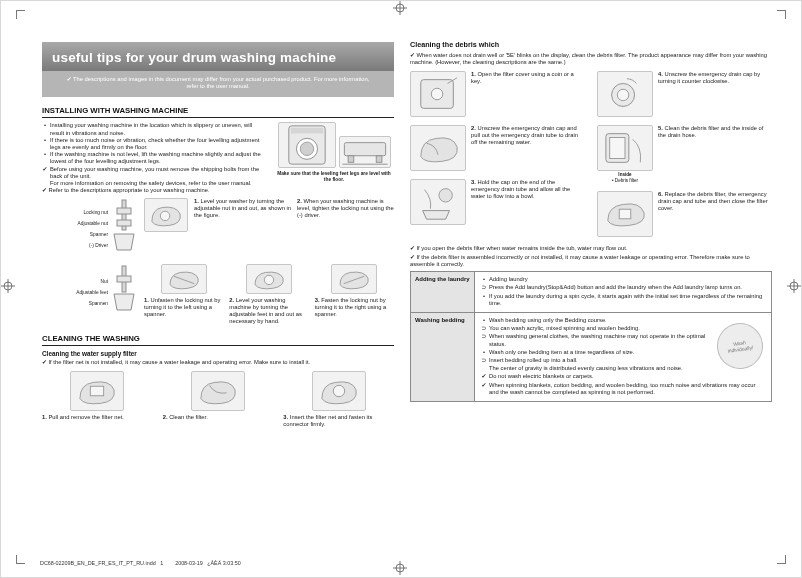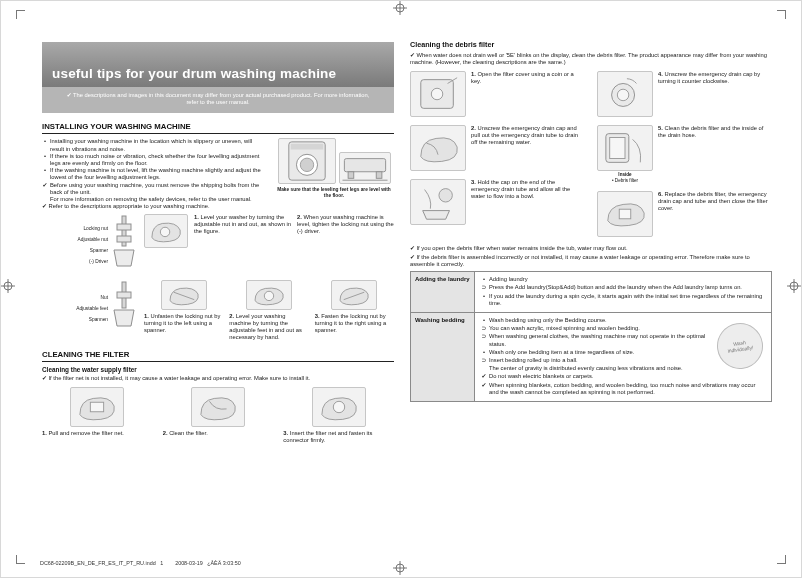--- a/index.html
+++ b/index.html
@@ -15,21 +15,21 @@
   .crop-tr { right:16px; top:10px; border-right:1px solid #777; border-top:1px solid #777; }
   .crop-bl { left:16px; bottom:14px; border-left:1px solid #777; border-bottom:1px solid #777; }
   .crop-br { right:16px; bottom:14px; border-right:1px solid #777; border-bottom:1px solid #777; }
 
   .col-left  { position:absolute; left:42px; top:42px; width:352px; }
   .col-right { position:absolute; left:410px; top:40px; width:362px; }
 
   
   .banner { margin-bottom:6px; }
   .banner-title { background:linear-gradient(180deg,#a9a9a9,#7a7a7a); color:#fff;
-                  font-size:13.5px; font-weight:bold; padding:24px 10px 6px 10px; letter-spacing:0.2px; }
+                  font-size:13.5px; font-weight:bold; padding:8px 10px 6px 10px; letter-spacing:0.2px; }
   .banner-note { background:#b5b5b5; color:#fff; font-size:5.8px; line-height:7.2px;
                  text-align:center; padding:5px 20px 7px 20px; }
 
   .sec-title { font-size:7.8px; font-weight:bold; color:#111; border-bottom:1.3px solid #222;
                padding-bottom:2px; margin:9px 0 4px 0; }
   .sub-title { font-size:6.4px; font-weight:bold; color:#111; margin:3px 0 2px 0; }
   .sub-title-lg { font-size:7.2px; font-weight:bold; color:#111; margin-bottom:3px; }
 
   .note-line { font-size:5.8px; line-height:7px; color:#222; margin-bottom:2px; }
 
@@ -128,21 +128,21 @@
   <div class="cropmark crop-br"></div>
 
   <div class="col-left">
 
     <div class="banner">
       <div class="banner-title">useful tips for your drum washing machine</div>
       <div class="banner-note">✔ The descriptions and images in this document may differ from your actual purchased product. For more information, refer to the user manual.</div>
     </div>
 
     <div>
-      <div class="sec-title">INSTALLING YOUR WASHING MACHINE</div>
+      <div class="sec-title">INSTALLING WITH WASHING MACHINE</div>
       <div class="inst-row">
         <div class="inst-bullets">
           <div class="line">
               <span class="m">•</span>
               <span class="t">Installing your washing machine in the location which is slippery or uneven, will result in vibrations and noise.</span>
             </div>
           <div class="line">
               <span class="m">•</span>
               <span class="t">If there is too much noise or vibration, check whether the four levelling adjustment legs are evenly and firmly on the floor.</span>
             </div>
@@ -256,21 +256,21 @@
                 <path d="M8 21 Q8 10 19 8 Q34 6 38 14 Q40 23 27 25 Q12 27 8 21 Z" fill="#e3e3e3" stroke="#9a9a9a"></path>
                 <line x1="34" y1="12" x2="12" y2="20" stroke="#9a9a9a"></line>
               </svg>
           </div>
           <div class="step-line"><span class="num">3.</span> <span>Fasten the locking nut by turning it to the right using a spanner.</span></div>
         </div>
       </div>
     </div>
 
     <div>
-      <div class="sec-title">CLEANING THE FILTER</div>
+      <div class="sec-title">CLEANING THE WASHING</div>
       <div class="sub-title">Cleaning the water supply filter</div>
       <div class="note-line">✔ If the filter net is not installed, it may cause a water leakage and operating error. Make sure to install it.</div>
       <div class="filter-steps">
         <div class="f-col">
           <div class="img-box" style="width:54px;height:40px;">
             <svg viewBox="0 0 54 40">
                 <path d="M9 28 Q9 13 23 11 Q41 8 45 19 Q47 31 31 33 Q13 35 9 28 Z" fill="#e3e3e3" stroke="#9a9a9a"></path>
                 <rect x="20" y="15" width="14" height="10" fill="#f6f6f6" stroke="#9a9a9a"></rect>
               </svg>
           </div>
@@ -294,21 +294,21 @@
           </div>
           <div class="step-line" style="text-align:left;"><span class="num">3.</span> <span>Insert the filter net and fasten its connector firmly.</span></div>
         </div>
       </div>
     </div>
   </div>
 
   <div class="col-right">
 
     <div>
-      <div class="sub-title-lg">Cleaning the debris filter</div>
+      <div class="sub-title-lg">Cleaning the debris which</div>
       <div class="note-line">✔ When water does not drain well or '5E' blinks on the display, clean the debris filter. The product appearance may differ from your washing machine. (However, the cleaning descriptions are the same.)</div>
 
       <div class="dgrid">
         <div class="dcol">
           <div class="dstep">
             <div class="imgwrap">
                 <div class="img-box">
               <svg viewBox="0 0 56 46">
                     <rect x="10" y="8" width="34" height="30" rx="3" fill="#e9e9e9" stroke="#8f8f8f"></rect>
                     <circle cx="27" cy="23" r="6" fill="#f6f6f6" stroke="#9a9a9a"></circle>

